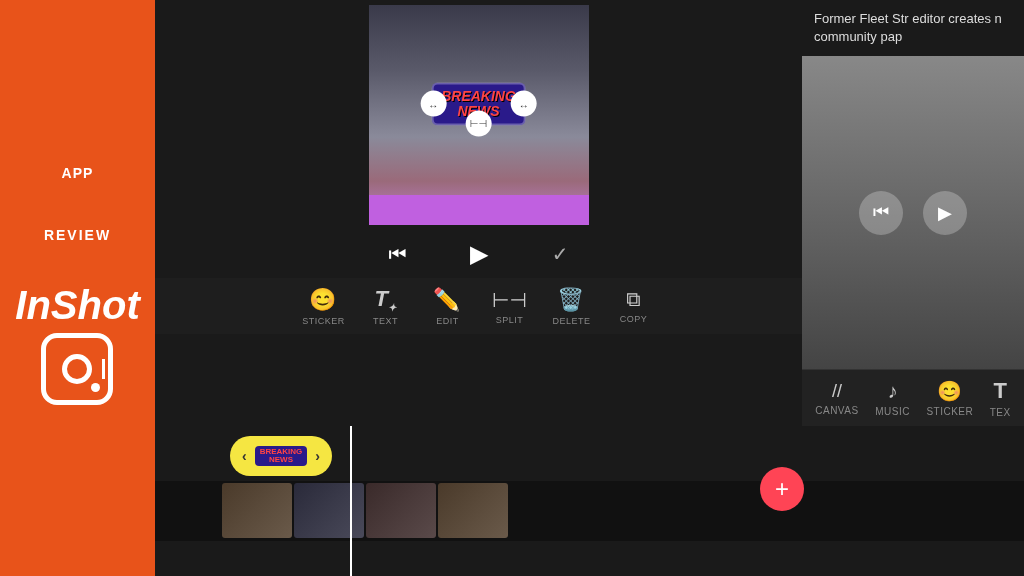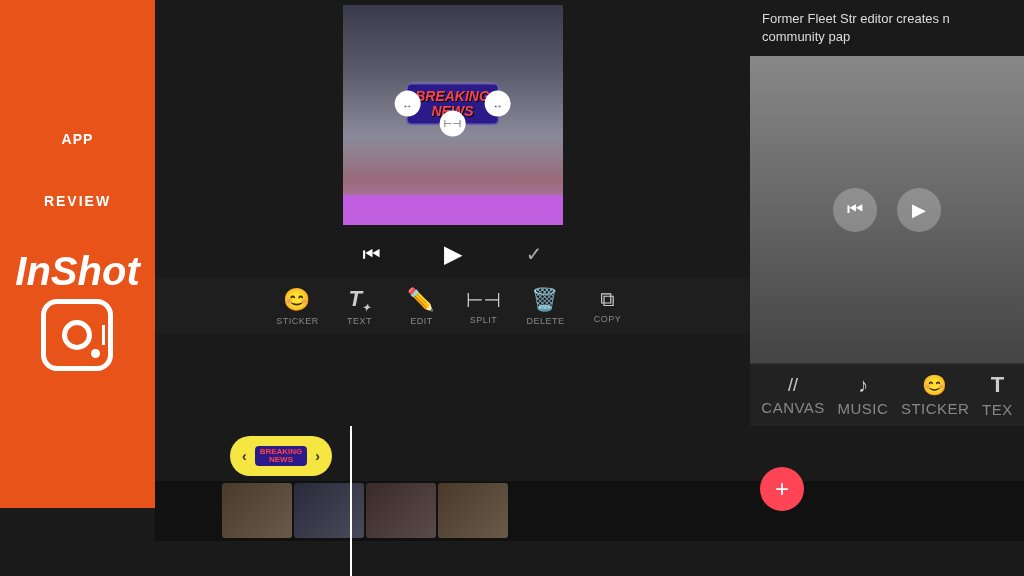--- a/index.html
+++ b/index.html
@@ -8,21 +8,21 @@
       height: 576px;
       overflow: hidden;
       font-family: Arial, sans-serif;
       background: #1a1a1a;
       display: flex;
     }
 
     
     .sidebar {
       width: 155px;
-      height: 508px;
+      height: 576px;
       background: #E8531A;
       flex-shrink: 0;
       display: flex;
       flex-direction: column;
       align-items: center;
       justify-content: center;
       position: relative;
     }
 
     
@@ -317,21 +317,21 @@
       justify-content: center;
       color: white;
       font-size: 24px;
       font-weight: 300;
       z-index: 10;
       cursor: pointer;
     }
 
     
     .right-panel {
-      width: 274px;
+      width: 222px;
       background: #1a1a1a;
       display: flex;
       flex-direction: column;
       flex-shrink: 0;
     }
 
     .right-preview {
       flex: 1;
       background: #1a1a1a;
       display: flex;
@@ -385,21 +385,21 @@
       align-items: center;
       gap: 3px;
     }
 
     .right-tool-icon {
       font-size: 20px;
       color: #cccccc;
     }
 
     .right-tool-label {
-      font-size: 15px;
+      font-size: 10px;
       color: #888;
       text-transform: uppercase;
       letter-spacing: 0.5px;
     }
 
     
     .info-text-area {
       background: #1a1a1a;
       color: #ddd;
       font-size: 13px;

